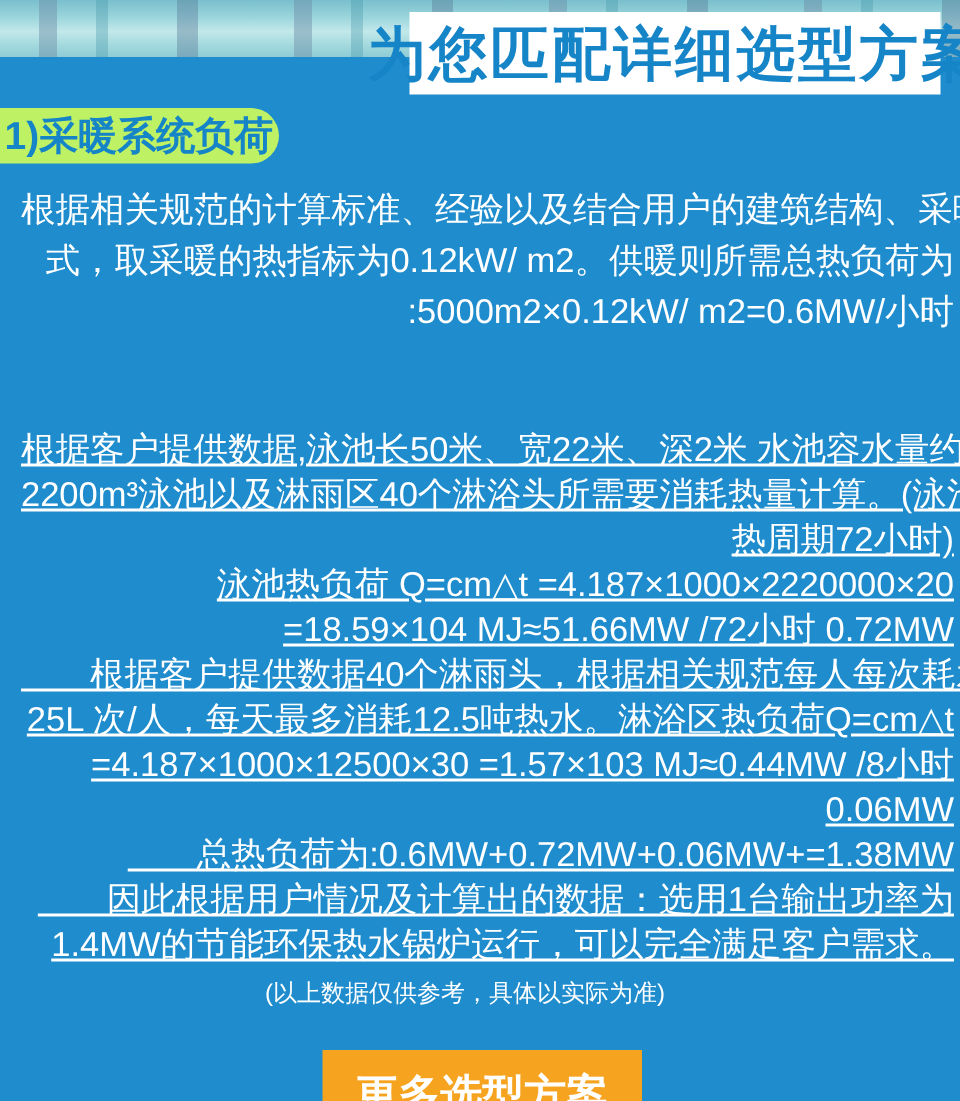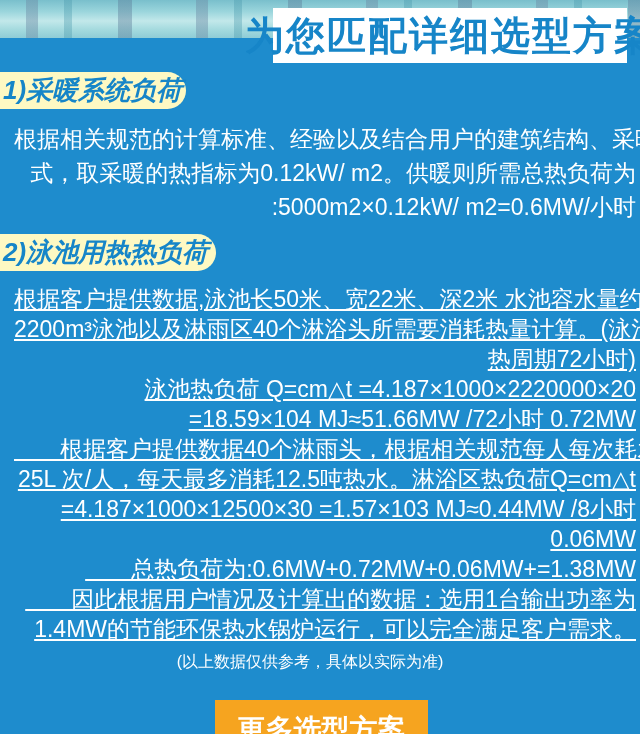--- a/index.html
+++ b/index.html
@@ -44,30 +44,29 @@
     font-size: 39px;
     font-weight: bold;
     letter-spacing: 2px;
     white-space: nowrap;
   }
 
   .pill {
     position: absolute;
     left: 0;
     height: 37px;
-    background: #fef9c3;
+    background: #bef264;
     border-radius: 0 19px 19px 0;
     color: #1685C8;
     font-size: 26px;
     font-weight: bold;
     line-height: 37px;
     padding-left: 3px;
     box-sizing: border-box;
     white-space: nowrap;
-    font-style: italic;
   }
   .pill-1 { top: 72px;  width: 186px; }
   .pill-2 { top: 234px; width: 216px; }
 
   .body-text {
     position: absolute;
     left: 14px;
     width: 622px;
     color: #ffffff;
     font-size: 23px;
@@ -113,21 +112,20 @@
   <div class="title-box">
     <span class="title-text">为您匹配详细选型方案</span>
   </div>
 
   <div class="pill pill-1">1)采暖系统负荷</div>
 
   <div class="body-text body-1">根据相关规范的计算标准、经验以及结合用户的建筑结构、采暖方
 式，取采暖的热指标为0.12kW/ m2。供暖则所需总热负荷为
 :5000m2×0.12kW/ m2=0.6MW/小时</div>
 
-  <div class="pill pill-2">2)泳池用热热负荷</div>
 
   <div class="body-text body-2">根据客户提供数据,泳池长50米、宽22米、深2米 水池容水量约
 2200m³泳池以及淋雨区40个淋浴头所需要消耗热量计算。(泳池加
 热周期72小时)
 泳池热负荷 Q=cm△t =4.187×1000×2220000×20
 =18.59×104 MJ≈51.66MW /72小时 0.72MW
 　　根据客户提供数据40个淋雨头，根据相关规范每人每次耗水量
 25L 次/人，每天最多消耗12.5吨热水。淋浴区热负荷Q=cm△t
 =4.187×1000×12500×30 =1.57×103 MJ≈0.44MW /8小时
 0.06MW

